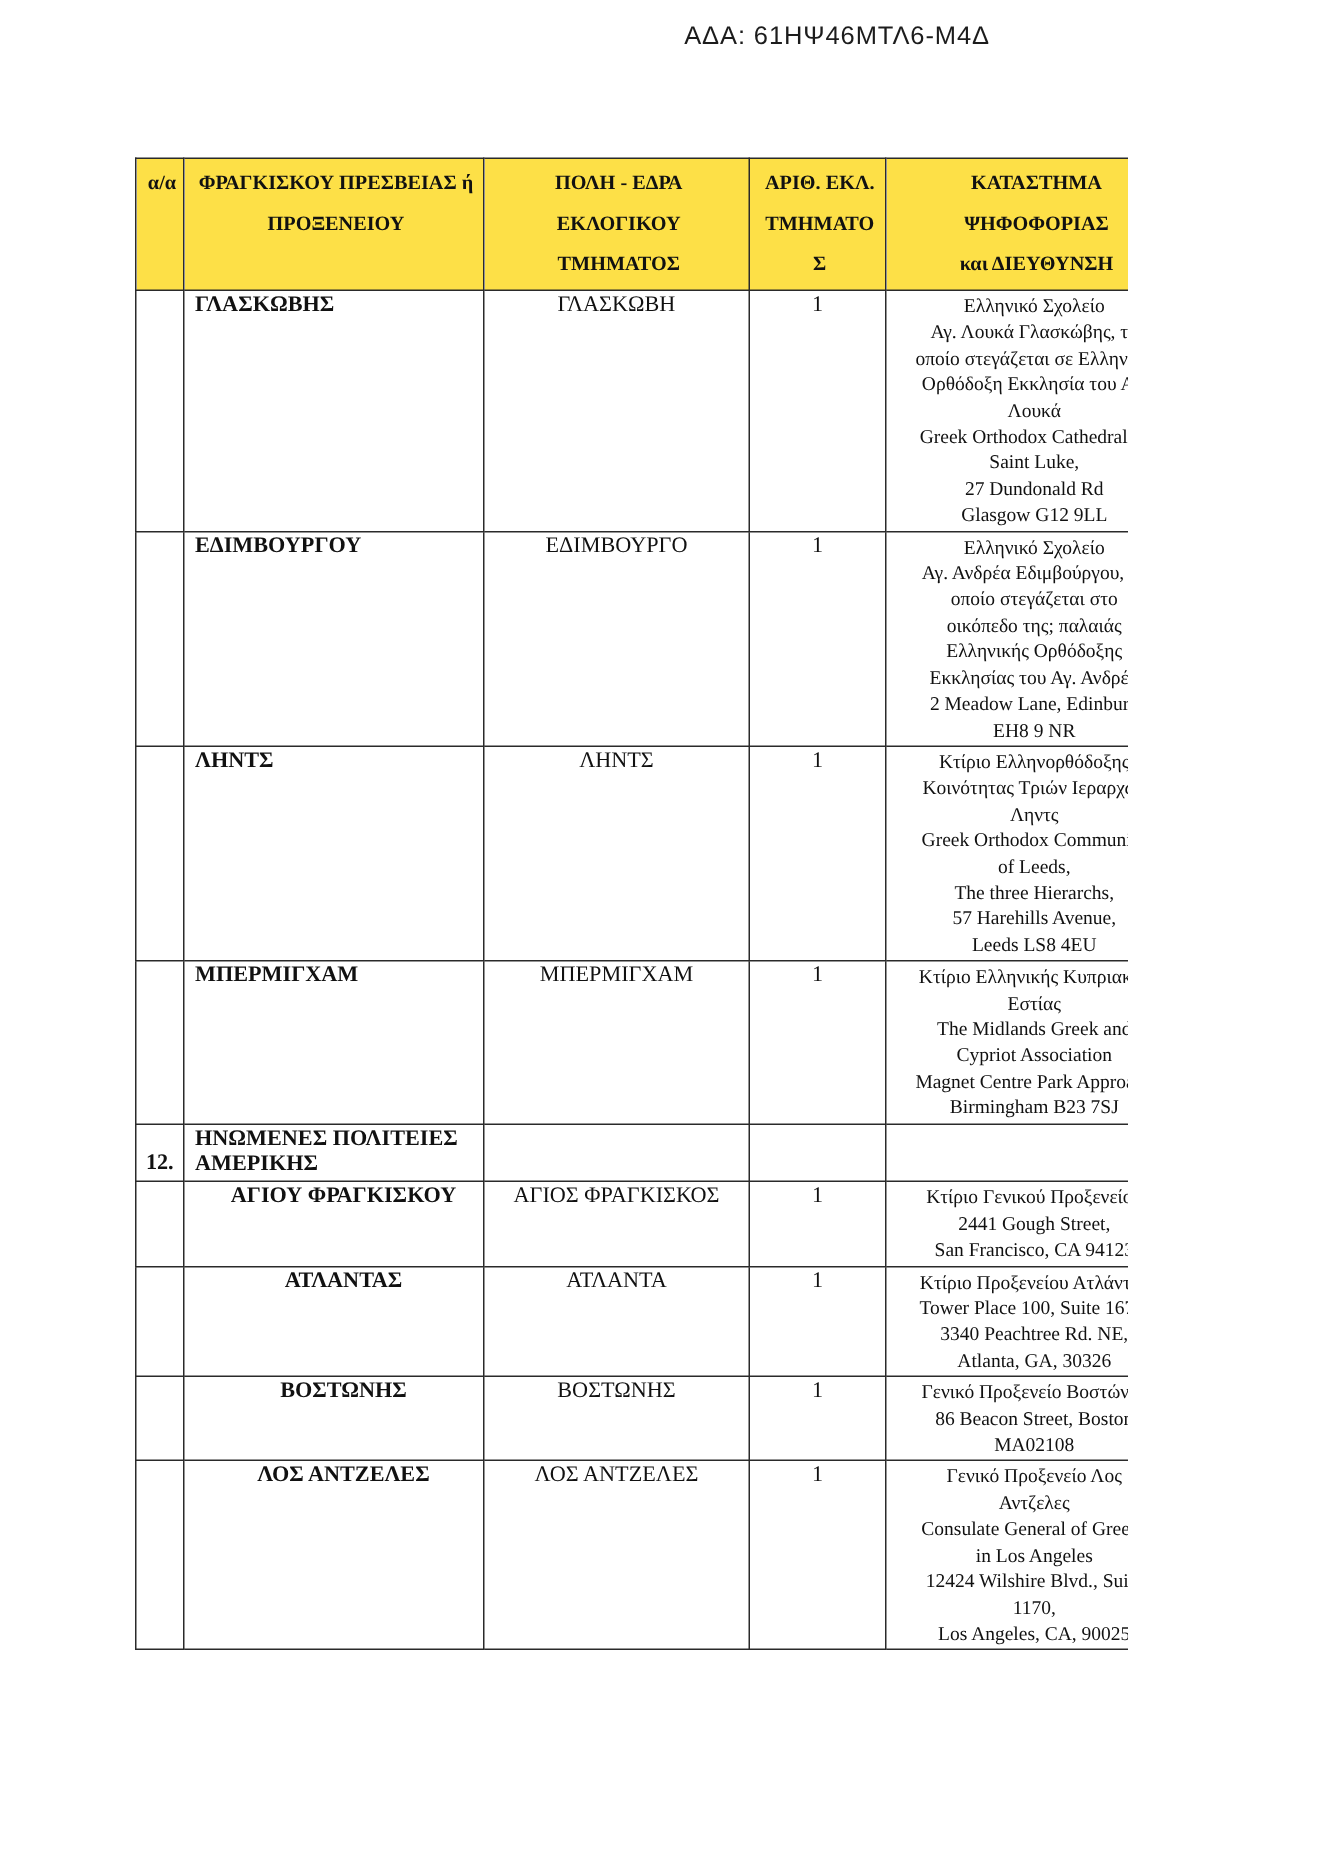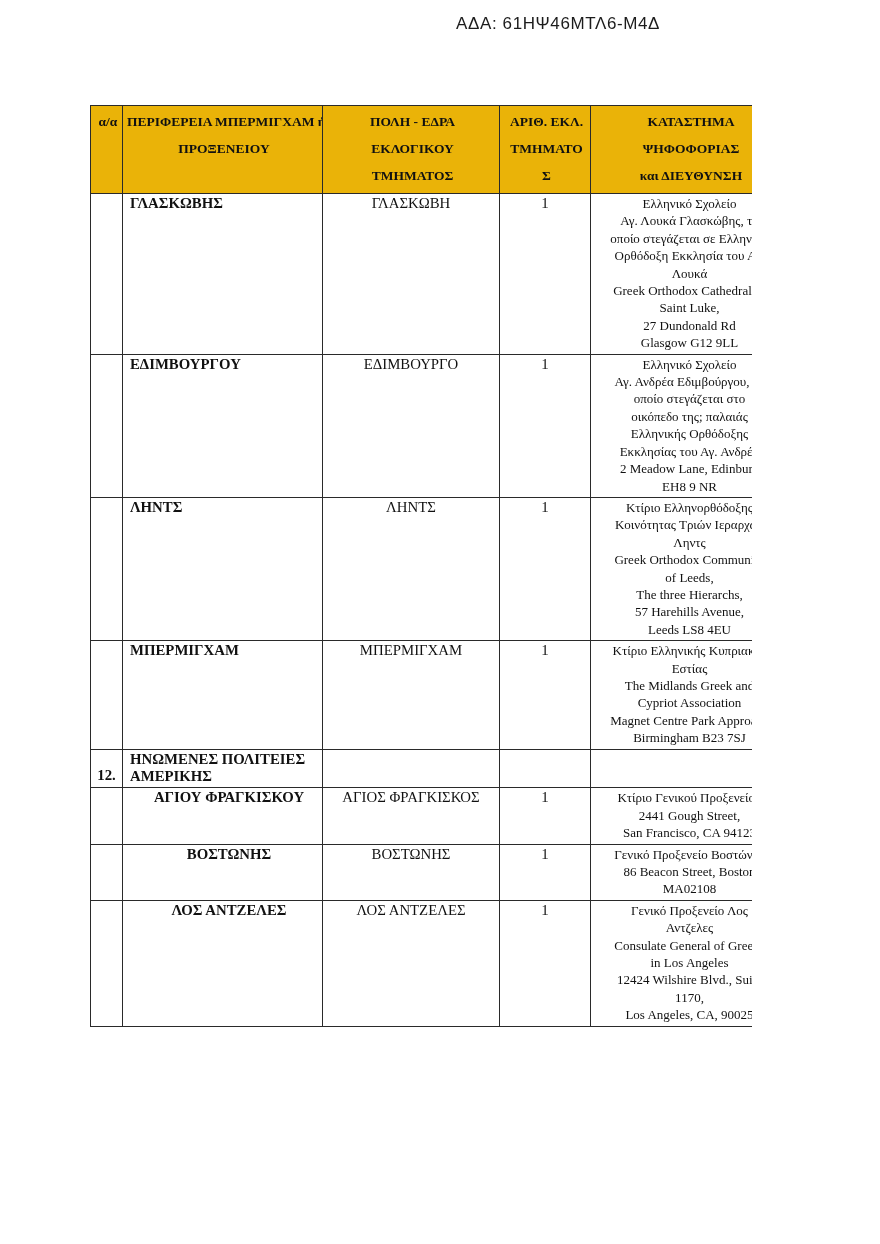--- a/index.html
+++ b/index.html
@@ -28,21 +28,21 @@
     width: 698px;
     border-collapse: collapse;
     table-layout: fixed;
   }
   th, td {
     border: 1px solid #2a2a2a;
     vertical-align: top;
     overflow: hidden;
   }
   thead th {
-    background: #eab308;
+    background: #fde047;
     font-weight: bold;
     font-size: 13.5px;
     text-align: center;
     padding: 2px 1px 4px 4px;
   }
   .hline { line-height: 27px; white-space: nowrap; }
   td {
     font-size: 14.8px;
     line-height: 17.4px;
     padding: 1px 3px 2px 3px;
@@ -74,21 +74,21 @@
       <col style="width:177px">
       <col style="width:91px">
       <col style="width:198px">
     </colgroup>
     <thead>
       <tr id="header-row">
           <th>
             <div class="hline">α/α</div>
           </th>
           <th>
-            <div class="hline">ΠΕΡΙΦΕΡΕΙΑ ΜΠΕΡΜΙΓΧΑΜ ή</div>
+            <div class="hline">ΦΡΑΓΚΙΣΚΟΥ ΠΡΕΣΒΕΙΑΣ ή</div>
             <div class="hline">ΠΡΟΞΕΝΕΙΟΥ</div>
           </th>
           <th>
             <div class="hline">ΠΟΛΗ - ΕΔΡΑ</div>
             <div class="hline">ΕΚΛΟΓΙΚΟΥ</div>
             <div class="hline">ΤΜΗΜΑΤΟΣ</div>
           </th>
           <th>
             <div class="hline">ΑΡΙΘ. ΕΚΛ.</div>
             <div class="hline">ΤΜΗΜΑΤΟ</div>
@@ -168,20 +168,30 @@
           <td class="idx"></td>
           <td class="region center">ΑΓΙΟΥ ΦΡΑΓΚΙΣΚΟΥ</td>
           <td class="city">ΑΓΙΟΣ ΦΡΑΓΚΙΣΚΟΣ</td>
           <td class="sect">1</td>
           <td class="station">Κτίριο Γενικού Προξενείου
 2441 Gough Street,
 San Francisco, CA 94123</td>
         </tr>
         <tr>
           <td class="idx"></td>
+          <td class="region center">ΑΤΛΑΝΤΑΣ</td>
+          <td class="city">ΑΤΛΑΝΤΑ</td>
+          <td class="sect">1</td>
+          <td class="station">Κτίριο Προξενείου Ατλάντας
+Tower Place 100, Suite 1670,
+3340 Peachtree Rd. NE,
+Atlanta, GA, 30326</td>
+        </tr>
+        <tr>
+          <td class="idx"></td>
           <td class="region center">ΒΟΣΤΩΝΗΣ</td>
           <td class="city">ΒΟΣΤΩΝΗΣ</td>
           <td class="sect">1</td>
           <td class="station">Γενικό Προξενείο Βοστώνης
 86 Beacon Street, Boston
 MA02108</td>
         </tr>
         <tr>
           <td class="idx"></td>
           <td class="region center">ΛΟΣ ΑΝΤΖΕΛΕΣ</td>

